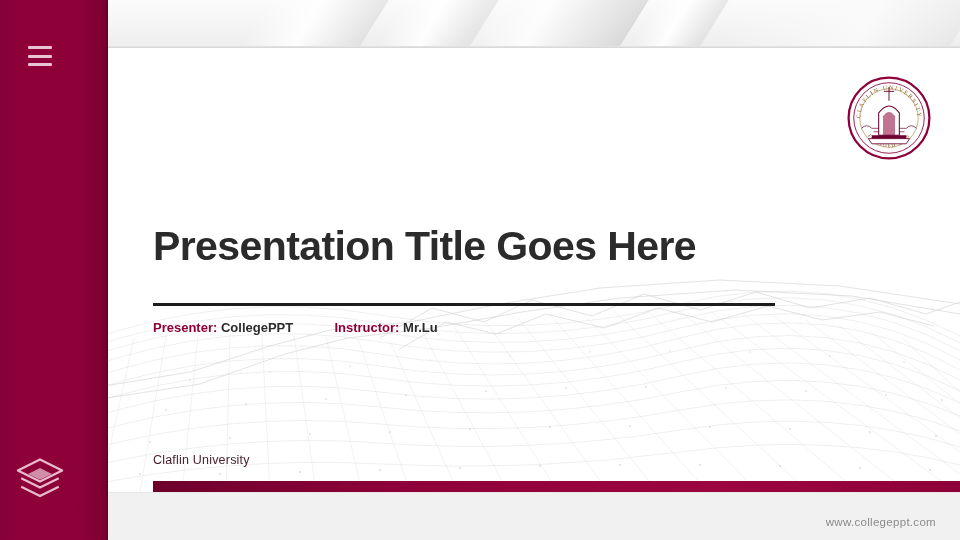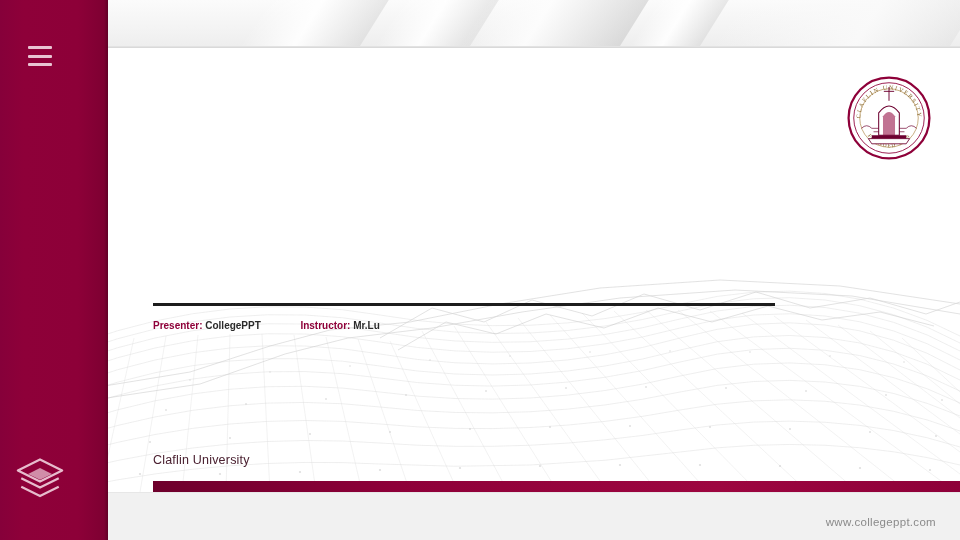--- a/index.html
+++ b/index.html
@@ -80,21 +80,21 @@
     position:absolute; left:73px; top:176px; width:740px;
     font-size:41px; font-weight:bold; letter-spacing:-0.6px;
     color:#2b2b2b; line-height:1.1; white-space:nowrap;
   }
   .rule {
     position:absolute; left:73px; top:255px; width:622px; height:3px;
     background:#1d1d1d;
   }
   .credits {
     position:absolute; left:73px; top:272px;
-    font-size:10px; font-weight:bold; color:#2b2b2b;
+    font-size:13px; font-weight:bold; color:#2b2b2b;
     white-space:nowrap;
   }
   .credits .lbl { color:#8e0039; }
   .credits .gap { display:inline-block; width:34px; }
 
   .org {
     position:absolute; left:73px; bottom:25px;
     font-size:12.5px; color:#4a2030; letter-spacing:.2px;
   }
   .footbar {
@@ -244,20 +244,21 @@
       <g stroke="#6d0030" stroke-width="0.8" fill="none">
         <path d="M30 62 L38 62"></path>
           <path d="M62 62 L70 62"></path>
         <path d="M32 66 L38 66"></path>
           <path d="M62 66 L68 66"></path>
       </g>
       <path d="M18 62 Q24 56 30 62" stroke="#6d0030" stroke-width="0.8" fill="none"></path>
       <path d="M70 62 Q76 56 82 62" stroke="#6d0030" stroke-width="0.8" fill="none"></path>
     </svg>
 
+    <div class="title">Presentation Title Goes Here</div>
 
     <div class="rule"></div>
 
     <div class="credits">
       <span class="lbl">Presenter:</span>
       <span>CollegePPT</span>
       <span class="gap"></span>
       <span class="lbl">Instructor:</span>
       <span>Mr.Lu</span>
     </div>

